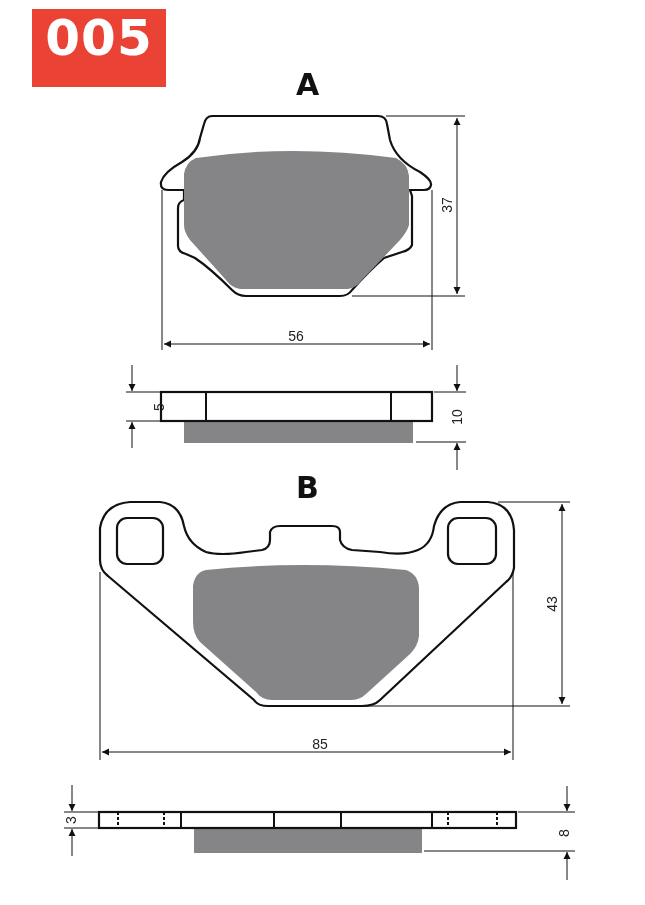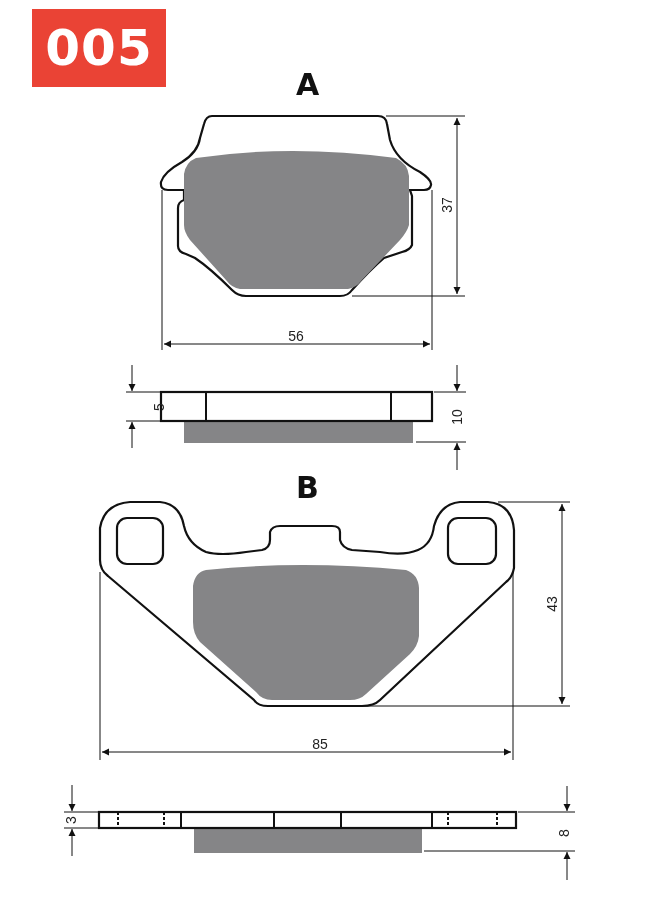--- a/index.html
+++ b/index.html
@@ -1,17 +1,17 @@
 <!DOCTYPE html>
 <html><head>
   <meta charset="utf-8">
   <style>
     html, body { margin: 0; padding: 0; background: #ffffff; }
     body { width: 645px; height: 905px; position: relative; overflow: hidden; font-family: "Liberation Sans", sans-serif; }
-    .badge { position: absolute; left: 32px; top: 9px; width: 134px; height: 78px; background: #ea4335; display: flex; align-items: center; justify-content: center; }
+    .badge { position: absolute; left: 32px; top: 9px; width: 134px; height: 78px; background: #ea4335; display: flex; justify-content: center; }
     .badge span { color: #ffffff; font-family: "DejaVu Sans", sans-serif; font-weight: bold; font-size: 50px; letter-spacing: 1px; }
     svg { position: absolute; left: 0; top: 0; }
     .lbl { font-family: "DejaVu Sans", sans-serif; font-weight: bold; font-size: 30px; fill: #111; }
     .dim { font-family: "Liberation Sans", sans-serif; font-size: 14px; fill: #222; }
   </style>
 </head>
 <body>
 
 <div class="badge">
   <span>005</span>

